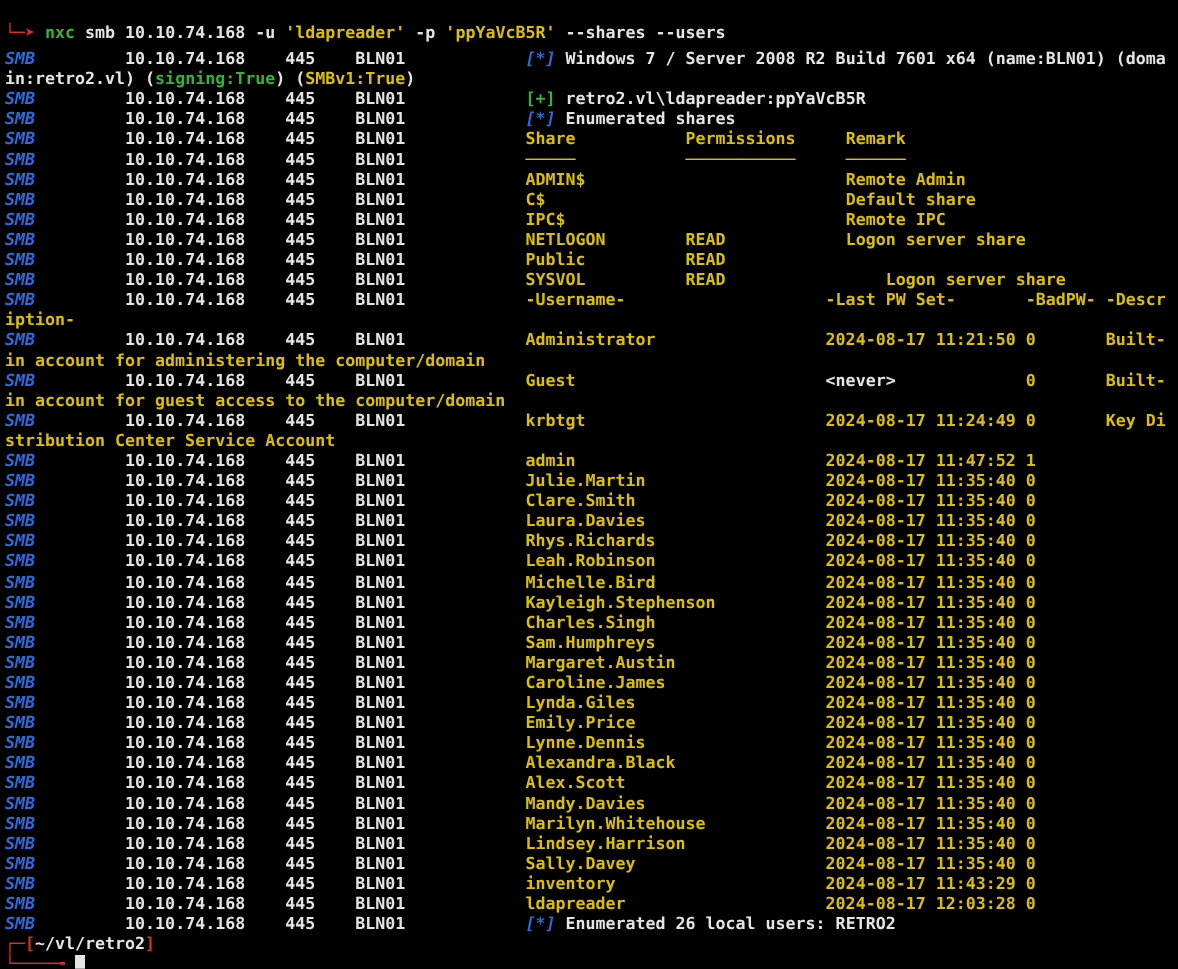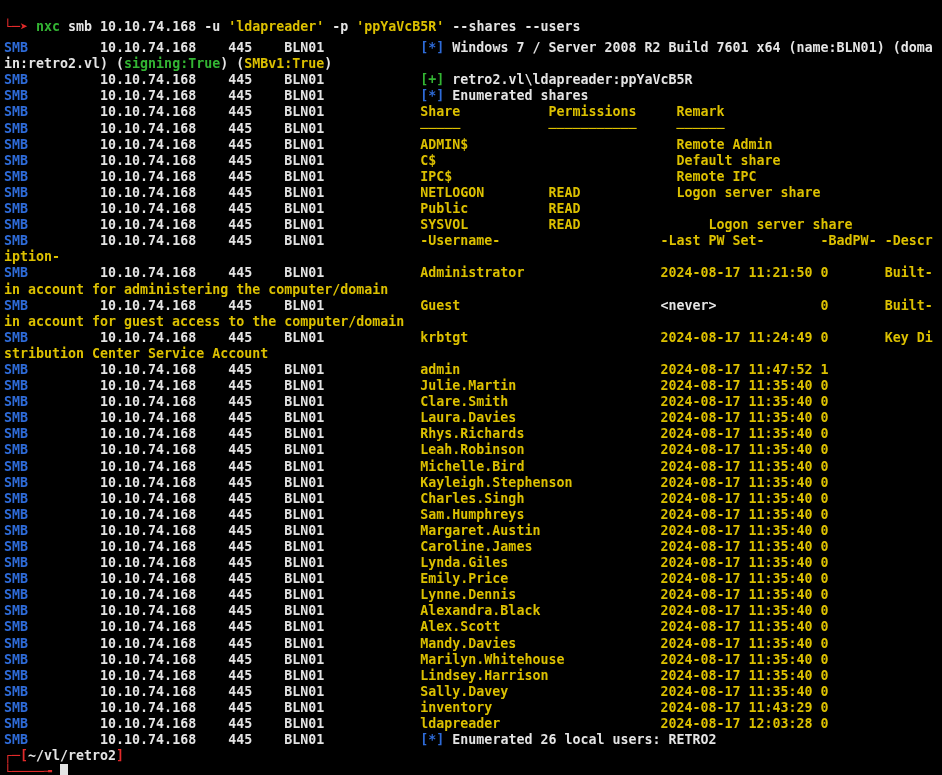--- a/index.html
+++ b/index.html
@@ -17,20 +17,20 @@
     font-weight: bold;
     white-space: pre;
     cursor: text;
     margin-top: 16px;
   }
   .line { height: 16.1px; line-height: 16.1px; }
   .line[data-name="shell-command-line"] { margin-bottom: 5px; }
   .c-red    { color: var(--red); }
   .c-green  { color: var(--green); }
   .c-yellow { color: var(--yellow); }
-  .c-blue   { color: var(--blue); }
+  .c-blue   { color: var(--blue); font-style: italic; }
   .c-white  { color: var(--white); }
   .c-cursor { background-color: var(--white); color: transparent; }
 </style>
 </head>
 <body>
 
 <div id="terminal" data-name="terminal-screen"><div class="line" data-name="shell-command-line"><span class="c-red" data-name="text-segment">└─➤ </span><span class="c-green" data-name="text-segment">nxc</span><span class="c-white" data-name="text-segment"> smb 10.10.74.168 -u </span><span class="c-yellow" data-name="text-segment">'ldapreader'</span><span class="c-white" data-name="text-segment"> -p </span><span class="c-yellow" data-name="text-segment">'ppYaVcB5R'</span><span class="c-white" data-name="text-segment"> --shares --users</span></div><div class="line" data-name="smb-banner-row"><span class="c-blue" data-name="text-segment">SMB         </span><span class="c-white" data-name="text-segment">10.10.74.168    </span><span class="c-white" data-name="text-segment">445    </span><span class="c-white" data-name="text-segment">BLN01            </span><span class="c-blue" data-name="text-segment">[*]</span><span class="c-white" data-name="text-segment"> Windows 7 / Server 2008 R2 Build 7601 x64 (name:BLN01) (doma</span></div><div class="line" data-name="smb-banner-wrap"><span class="c-white" data-name="text-segment">in:retro2.vl) (</span><span class="c-green" data-name="text-segment">signing:True</span><span class="c-white" data-name="text-segment">) (</span><span class="c-yellow" data-name="text-segment">SMBv1:True</span><span class="c-white" data-name="text-segment">)</span></div><div class="line" data-name="smb-auth-success-row"><span class="c-blue" data-name="text-segment">SMB         </span><span class="c-white" data-name="text-segment">10.10.74.168    </span><span class="c-white" data-name="text-segment">445    </span><span class="c-white" data-name="text-segment">BLN01            </span><span class="c-green" data-name="text-segment">[+]</span><span class="c-white" data-name="text-segment"> retro2.vl\ldapreader:ppYaVcB5R</span></div><div class="line" data-name="smb-enum-shares-row"><span class="c-blue" data-name="text-segment">SMB         </span><span class="c-white" data-name="text-segment">10.10.74.168    </span><span class="c-white" data-name="text-segment">445    </span><span class="c-white" data-name="text-segment">BLN01            </span><span class="c-blue" data-name="text-segment">[*]</span><span class="c-white" data-name="text-segment"> Enumerated shares</span></div><div class="line" data-name="shares-header-row"><span class="c-blue" data-name="text-segment">SMB         </span><span class="c-white" data-name="text-segment">10.10.74.168    </span><span class="c-white" data-name="text-segment">445    </span><span class="c-white" data-name="text-segment">BLN01            </span><span class="c-yellow" data-name="text-segment">Share           </span><span class="c-yellow" data-name="text-segment">Permissions     </span><span class="c-yellow" data-name="text-segment">Remark</span></div><div class="line" data-name="shares-divider-row"><span class="c-blue" data-name="text-segment">SMB         </span><span class="c-white" data-name="text-segment">10.10.74.168    </span><span class="c-white" data-name="text-segment">445    </span><span class="c-white" data-name="text-segment">BLN01            </span><span class="c-yellow" data-name="text-segment">─────           </span><span class="c-yellow" data-name="text-segment">───────────     </span><span class="c-yellow" data-name="text-segment">──────</span></div><div class="line" data-name="share-row"><span class="c-blue" data-name="text-segment">SMB         </span><span class="c-white" data-name="text-segment">10.10.74.168    </span><span class="c-white" data-name="text-segment">445    </span><span class="c-white" data-name="text-segment">BLN01            </span><span class="c-yellow" data-name="text-segment">ADMIN$          </span><span class="c-yellow" data-name="text-segment">                </span><span class="c-yellow" data-name="text-segment">Remote Admin</span></div><div class="line" data-name="share-row"><span class="c-blue" data-name="text-segment">SMB         </span><span class="c-white" data-name="text-segment">10.10.74.168    </span><span class="c-white" data-name="text-segment">445    </span><span class="c-white" data-name="text-segment">BLN01            </span><span class="c-yellow" data-name="text-segment">C$              </span><span class="c-yellow" data-name="text-segment">                </span><span class="c-yellow" data-name="text-segment">Default share</span></div><div class="line" data-name="share-row"><span class="c-blue" data-name="text-segment">SMB         </span><span class="c-white" data-name="text-segment">10.10.74.168    </span><span class="c-white" data-name="text-segment">445    </span><span class="c-white" data-name="text-segment">BLN01            </span><span class="c-yellow" data-name="text-segment">IPC$            </span><span class="c-yellow" data-name="text-segment">                </span><span class="c-yellow" data-name="text-segment">Remote IPC</span></div><div class="line" data-name="share-row"><span class="c-blue" data-name="text-segment">SMB         </span><span class="c-white" data-name="text-segment">10.10.74.168    </span><span class="c-white" data-name="text-segment">445    </span><span class="c-white" data-name="text-segment">BLN01            </span><span class="c-yellow" data-name="text-segment">NETLOGON        </span><span class="c-yellow" data-name="text-segment">READ            </span><span class="c-yellow" data-name="text-segment">Logon server share</span></div><div class="line" data-name="share-row"><span class="c-blue" data-name="text-segment">SMB         </span><span class="c-white" data-name="text-segment">10.10.74.168    </span><span class="c-white" data-name="text-segment">445    </span><span class="c-white" data-name="text-segment">BLN01            </span><span class="c-yellow" data-name="text-segment">Public          </span><span class="c-yellow" data-name="text-segment">READ</span></div><div class="line" data-name="share-row"><span class="c-blue" data-name="text-segment">SMB         </span><span class="c-white" data-name="text-segment">10.10.74.168    </span><span class="c-white" data-name="text-segment">445    </span><span class="c-white" data-name="text-segment">BLN01            </span><span class="c-yellow" data-name="text-segment">SYSVOL          </span><span class="c-yellow" data-name="text-segment">READ                </span><span class="c-yellow" data-name="text-segment">Logon server share</span></div><div class="line" data-name="users-header-row"><span class="c-blue" data-name="text-segment">SMB         </span><span class="c-white" data-name="text-segment">10.10.74.168    </span><span class="c-white" data-name="text-segment">445    </span><span class="c-white" data-name="text-segment">BLN01            </span><span class="c-yellow" data-name="text-segment">-Username-                    </span><span class="c-yellow" data-name="text-segment">-Last PW Set-       </span><span class="c-yellow" data-name="text-segment">-BadPW- </span><span class="c-yellow" data-name="text-segment">-Descr</span></div><div class="line" data-name="users-header-wrap"><span class="c-yellow" data-name="text-segment">iption-</span></div><div class="line" data-name="user-row"><span class="c-blue" data-name="text-segment">SMB         </span><span class="c-white" data-name="text-segment">10.10.74.168    </span><span class="c-white" data-name="text-segment">445    </span><span class="c-white" data-name="text-segment">BLN01            </span><span class="c-yellow" data-name="text-segment">Administrator                 </span><span class="c-yellow" data-name="text-segment">2024-08-17 11:21:50 </span><span class="c-yellow" data-name="text-segment">0       </span><span class="c-yellow" data-name="text-segment">Built-</span></div><div class="line" data-name="user-row-wrap"><span class="c-yellow" data-name="text-segment">in account for administering the computer/domain</span></div><div class="line" data-name="user-row"><span class="c-blue" data-name="text-segment">SMB         </span><span class="c-white" data-name="text-segment">10.10.74.168    </span><span class="c-white" data-name="text-segment">445    </span><span class="c-white" data-name="text-segment">BLN01            </span><span class="c-yellow" data-name="text-segment">Guest                         </span><span class="c-white" data-name="text-segment">&lt;never&gt;             </span><span class="c-yellow" data-name="text-segment">0       </span><span class="c-yellow" data-name="text-segment">Built-</span></div><div class="line" data-name="user-row-wrap"><span class="c-yellow" data-name="text-segment">in account for guest access to the computer/domain</span></div><div class="line" data-name="user-row"><span class="c-blue" data-name="text-segment">SMB         </span><span class="c-white" data-name="text-segment">10.10.74.168    </span><span class="c-white" data-name="text-segment">445    </span><span class="c-white" data-name="text-segment">BLN01            </span><span class="c-yellow" data-name="text-segment">krbtgt                        </span><span class="c-yellow" data-name="text-segment">2024-08-17 11:24:49 </span><span class="c-yellow" data-name="text-segment">0       </span><span class="c-yellow" data-name="text-segment">Key Di</span></div><div class="line" data-name="user-row-wrap"><span class="c-yellow" data-name="text-segment">stribution Center Service Account</span></div><div class="line" data-name="user-row"><span class="c-blue" data-name="text-segment">SMB         </span><span class="c-white" data-name="text-segment">10.10.74.168    </span><span class="c-white" data-name="text-segment">445    </span><span class="c-white" data-name="text-segment">BLN01            </span><span class="c-yellow" data-name="text-segment">admin                         </span><span class="c-yellow" data-name="text-segment">2024-08-17 11:47:52 </span><span class="c-yellow" data-name="text-segment">1</span></div><div class="line" data-name="user-row"><span class="c-blue" data-name="text-segment">SMB         </span><span class="c-white" data-name="text-segment">10.10.74.168    </span><span class="c-white" data-name="text-segment">445    </span><span class="c-white" data-name="text-segment">BLN01            </span><span class="c-yellow" data-name="text-segment">Julie.Martin                  </span><span class="c-yellow" data-name="text-segment">2024-08-17 11:35:40 </span><span class="c-yellow" data-name="text-segment">0</span></div><div class="line" data-name="user-row"><span class="c-blue" data-name="text-segment">SMB         </span><span class="c-white" data-name="text-segment">10.10.74.168    </span><span class="c-white" data-name="text-segment">445    </span><span class="c-white" data-name="text-segment">BLN01            </span><span class="c-yellow" data-name="text-segment">Clare.Smith                   </span><span class="c-yellow" data-name="text-segment">2024-08-17 11:35:40 </span><span class="c-yellow" data-name="text-segment">0</span></div><div class="line" data-name="user-row"><span class="c-blue" data-name="text-segment">SMB         </span><span class="c-white" data-name="text-segment">10.10.74.168    </span><span class="c-white" data-name="text-segment">445    </span><span class="c-white" data-name="text-segment">BLN01            </span><span class="c-yellow" data-name="text-segment">Laura.Davies                  </span><span class="c-yellow" data-name="text-segment">2024-08-17 11:35:40 </span><span class="c-yellow" data-name="text-segment">0</span></div><div class="line" data-name="user-row"><span class="c-blue" data-name="text-segment">SMB         </span><span class="c-white" data-name="text-segment">10.10.74.168    </span><span class="c-white" data-name="text-segment">445    </span><span class="c-white" data-name="text-segment">BLN01            </span><span class="c-yellow" data-name="text-segment">Rhys.Richards                 </span><span class="c-yellow" data-name="text-segment">2024-08-17 11:35:40 </span><span class="c-yellow" data-name="text-segment">0</span></div><div class="line" data-name="user-row"><span class="c-blue" data-name="text-segment">SMB         </span><span class="c-white" data-name="text-segment">10.10.74.168    </span><span class="c-white" data-name="text-segment">445    </span><span class="c-white" data-name="text-segment">BLN01            </span><span class="c-yellow" data-name="text-segment">Leah.Robinson                 </span><span class="c-yellow" data-name="text-segment">2024-08-17 11:35:40 </span><span class="c-yellow" data-name="text-segment">0</span></div><div class="line" data-name="user-row"><span class="c-blue" data-name="text-segment">SMB         </span><span class="c-white" data-name="text-segment">10.10.74.168    </span><span class="c-white" data-name="text-segment">445    </span><span class="c-white" data-name="text-segment">BLN01            </span><span class="c-yellow" data-name="text-segment">Michelle.Bird                 </span><span class="c-yellow" data-name="text-segment">2024-08-17 11:35:40 </span><span class="c-yellow" data-name="text-segment">0</span></div><div class="line" data-name="user-row"><span class="c-blue" data-name="text-segment">SMB         </span><span class="c-white" data-name="text-segment">10.10.74.168    </span><span class="c-white" data-name="text-segment">445    </span><span class="c-white" data-name="text-segment">BLN01            </span><span class="c-yellow" data-name="text-segment">Kayleigh.Stephenson           </span><span class="c-yellow" data-name="text-segment">2024-08-17 11:35:40 </span><span class="c-yellow" data-name="text-segment">0</span></div><div class="line" data-name="user-row"><span class="c-blue" data-name="text-segment">SMB         </span><span class="c-white" data-name="text-segment">10.10.74.168    </span><span class="c-white" data-name="text-segment">445    </span><span class="c-white" data-name="text-segment">BLN01            </span><span class="c-yellow" data-name="text-segment">Charles.Singh                 </span><span class="c-yellow" data-name="text-segment">2024-08-17 11:35:40 </span><span class="c-yellow" data-name="text-segment">0</span></div><div class="line" data-name="user-row"><span class="c-blue" data-name="text-segment">SMB         </span><span class="c-white" data-name="text-segment">10.10.74.168    </span><span class="c-white" data-name="text-segment">445    </span><span class="c-white" data-name="text-segment">BLN01            </span><span class="c-yellow" data-name="text-segment">Sam.Humphreys                 </span><span class="c-yellow" data-name="text-segment">2024-08-17 11:35:40 </span><span class="c-yellow" data-name="text-segment">0</span></div><div class="line" data-name="user-row"><span class="c-blue" data-name="text-segment">SMB         </span><span class="c-white" data-name="text-segment">10.10.74.168    </span><span class="c-white" data-name="text-segment">445    </span><span class="c-white" data-name="text-segment">BLN01            </span><span class="c-yellow" data-name="text-segment">Margaret.Austin               </span><span class="c-yellow" data-name="text-segment">2024-08-17 11:35:40 </span><span class="c-yellow" data-name="text-segment">0</span></div><div class="line" data-name="user-row"><span class="c-blue" data-name="text-segment">SMB         </span><span class="c-white" data-name="text-segment">10.10.74.168    </span><span class="c-white" data-name="text-segment">445    </span><span class="c-white" data-name="text-segment">BLN01            </span><span class="c-yellow" data-name="text-segment">Caroline.James                </span><span class="c-yellow" data-name="text-segment">2024-08-17 11:35:40 </span><span class="c-yellow" data-name="text-segment">0</span></div><div class="line" data-name="user-row"><span class="c-blue" data-name="text-segment">SMB         </span><span class="c-white" data-name="text-segment">10.10.74.168    </span><span class="c-white" data-name="text-segment">445    </span><span class="c-white" data-name="text-segment">BLN01            </span><span class="c-yellow" data-name="text-segment">Lynda.Giles                   </span><span class="c-yellow" data-name="text-segment">2024-08-17 11:35:40 </span><span class="c-yellow" data-name="text-segment">0</span></div><div class="line" data-name="user-row"><span class="c-blue" data-name="text-segment">SMB         </span><span class="c-white" data-name="text-segment">10.10.74.168    </span><span class="c-white" data-name="text-segment">445    </span><span class="c-white" data-name="text-segment">BLN01            </span><span class="c-yellow" data-name="text-segment">Emily.Price                   </span><span class="c-yellow" data-name="text-segment">2024-08-17 11:35:40 </span><span class="c-yellow" data-name="text-segment">0</span></div><div class="line" data-name="user-row"><span class="c-blue" data-name="text-segment">SMB         </span><span class="c-white" data-name="text-segment">10.10.74.168    </span><span class="c-white" data-name="text-segment">445    </span><span class="c-white" data-name="text-segment">BLN01            </span><span class="c-yellow" data-name="text-segment">Lynne.Dennis                  </span><span class="c-yellow" data-name="text-segment">2024-08-17 11:35:40 </span><span class="c-yellow" data-name="text-segment">0</span></div><div class="line" data-name="user-row"><span class="c-blue" data-name="text-segment">SMB         </span><span class="c-white" data-name="text-segment">10.10.74.168    </span><span class="c-white" data-name="text-segment">445    </span><span class="c-white" data-name="text-segment">BLN01            </span><span class="c-yellow" data-name="text-segment">Alexandra.Black               </span><span class="c-yellow" data-name="text-segment">2024-08-17 11:35:40 </span><span class="c-yellow" data-name="text-segment">0</span></div><div class="line" data-name="user-row"><span class="c-blue" data-name="text-segment">SMB         </span><span class="c-white" data-name="text-segment">10.10.74.168    </span><span class="c-white" data-name="text-segment">445    </span><span class="c-white" data-name="text-segment">BLN01            </span><span class="c-yellow" data-name="text-segment">Alex.Scott                    </span><span class="c-yellow" data-name="text-segment">2024-08-17 11:35:40 </span><span class="c-yellow" data-name="text-segment">0</span></div><div class="line" data-name="user-row"><span class="c-blue" data-name="text-segment">SMB         </span><span class="c-white" data-name="text-segment">10.10.74.168    </span><span class="c-white" data-name="text-segment">445    </span><span class="c-white" data-name="text-segment">BLN01            </span><span class="c-yellow" data-name="text-segment">Mandy.Davies                  </span><span class="c-yellow" data-name="text-segment">2024-08-17 11:35:40 </span><span class="c-yellow" data-name="text-segment">0</span></div><div class="line" data-name="user-row"><span class="c-blue" data-name="text-segment">SMB         </span><span class="c-white" data-name="text-segment">10.10.74.168    </span><span class="c-white" data-name="text-segment">445    </span><span class="c-white" data-name="text-segment">BLN01            </span><span class="c-yellow" data-name="text-segment">Marilyn.Whitehouse            </span><span class="c-yellow" data-name="text-segment">2024-08-17 11:35:40 </span><span class="c-yellow" data-name="text-segment">0</span></div><div class="line" data-name="user-row"><span class="c-blue" data-name="text-segment">SMB         </span><span class="c-white" data-name="text-segment">10.10.74.168    </span><span class="c-white" data-name="text-segment">445    </span><span class="c-white" data-name="text-segment">BLN01            </span><span class="c-yellow" data-name="text-segment">Lindsey.Harrison              </span><span class="c-yellow" data-name="text-segment">2024-08-17 11:35:40 </span><span class="c-yellow" data-name="text-segment">0</span></div><div class="line" data-name="user-row"><span class="c-blue" data-name="text-segment">SMB         </span><span class="c-white" data-name="text-segment">10.10.74.168    </span><span class="c-white" data-name="text-segment">445    </span><span class="c-white" data-name="text-segment">BLN01            </span><span class="c-yellow" data-name="text-segment">Sally.Davey                   </span><span class="c-yellow" data-name="text-segment">2024-08-17 11:35:40 </span><span class="c-yellow" data-name="text-segment">0</span></div><div class="line" data-name="user-row"><span class="c-blue" data-name="text-segment">SMB         </span><span class="c-white" data-name="text-segment">10.10.74.168    </span><span class="c-white" data-name="text-segment">445    </span><span class="c-white" data-name="text-segment">BLN01            </span><span class="c-yellow" data-name="text-segment">inventory                     </span><span class="c-yellow" data-name="text-segment">2024-08-17 11:43:29 </span><span class="c-yellow" data-name="text-segment">0</span></div><div class="line" data-name="user-row"><span class="c-blue" data-name="text-segment">SMB         </span><span class="c-white" data-name="text-segment">10.10.74.168    </span><span class="c-white" data-name="text-segment">445    </span><span class="c-white" data-name="text-segment">BLN01            </span><span class="c-yellow" data-name="text-segment">ldapreader                    </span><span class="c-yellow" data-name="text-segment">2024-08-17 12:03:28 </span><span class="c-yellow" data-name="text-segment">0</span></div><div class="line" data-name="smb-enum-users-summary-row"><span class="c-blue" data-name="text-segment">SMB         </span><span class="c-white" data-name="text-segment">10.10.74.168    </span><span class="c-white" data-name="text-segment">445    </span><span class="c-white" data-name="text-segment">BLN01            </span><span class="c-blue" data-name="text-segment">[*]</span><span class="c-white" data-name="text-segment"> Enumerated 26 local users: RETRO2</span></div><div class="line" data-name="prompt-line-1"><span class="c-red" data-name="text-segment">┌─[</span><span class="c-white" data-name="text-segment">~/vl/retro2</span><span class="c-red" data-name="text-segment">]</span></div><div class="line" data-name="prompt-line-2"><span class="c-red" data-name="text-segment">└────╼ </span><span class="c-cursor" data-name="cursor-block"> </span></div></div>
 
 </body></html>

